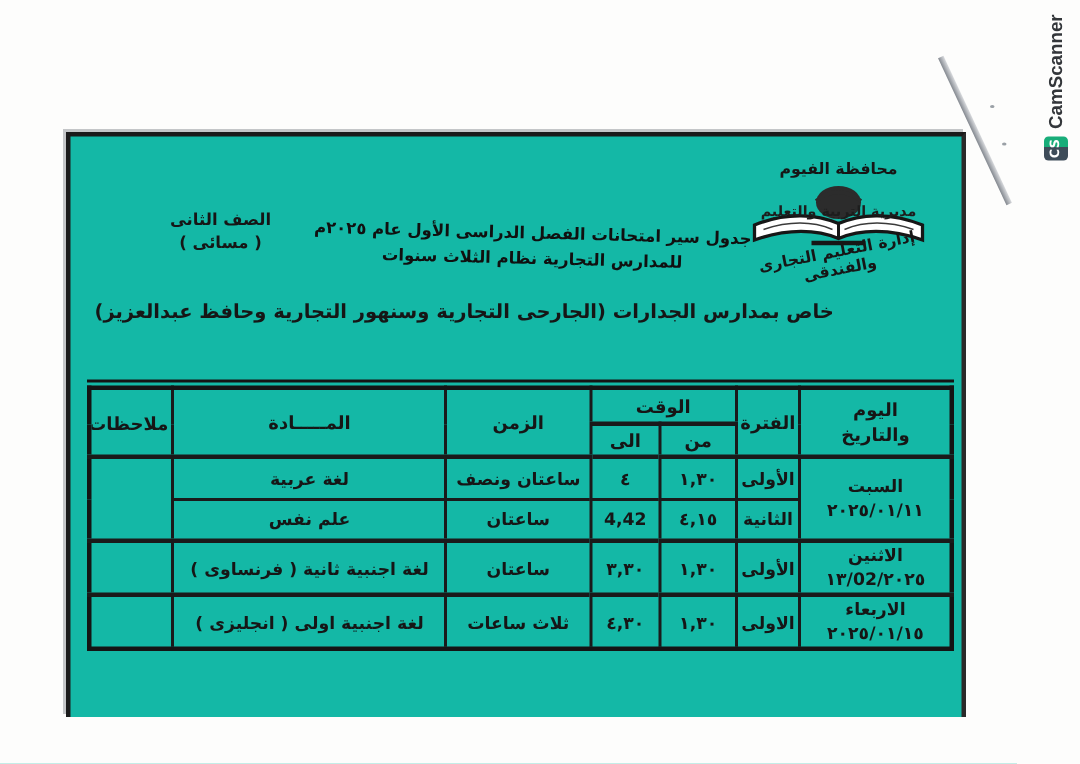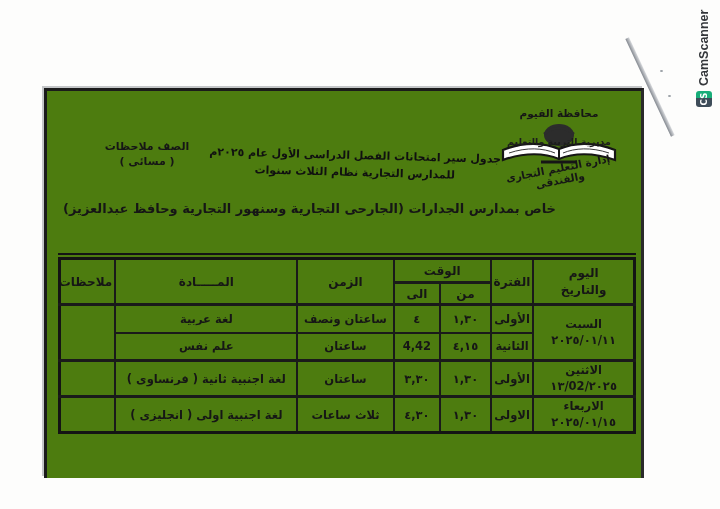--- a/index.html
+++ b/index.html
@@ -18,21 +18,21 @@
                transform:rotate(-90deg); transform-origin:56px 9px; }
   .cs-badge { width:16px; height:16px; border-radius:3px; flex:0 0 16px;
               background:linear-gradient(to right,#3e4c59 58%,#18ad79 58%);
               color:#fff; font-size:8.5px; font-weight:bold; display:flex;
               align-items:center; justify-content:center; letter-spacing:0.3px; }
   .cs-text { font-family:"Liberation Sans", sans-serif; font-weight:bold; font-size:12.5px; color:#33363a; }
 
   
   .sheet { position:absolute; left:44px; top:88px; width:600px; height:390px;
            border-top:3px solid #1b1b1b; border-left:3px solid #1b1b1b; border-right:3px solid #2a2a2a;
-           box-shadow:-2px -2px 0 0 #c4c6c8; background:#4d7c0f; }
+           box-shadow:-2px -2px 0 0 #c4c6c8; background:#14b8a6; }
 
   
   .logo-block { position:absolute; right:4px; top:16px; width:156px; text-align:center; direction:rtl; }
   .logo-gov { font-size:10.5px; font-weight:bold; }
   .emblem { position:relative; height:46px; margin-top:1px; }
   .emblem svg { position:absolute; left:50%; top:0; transform:translateX(-50%); }
   .logo-dir { position:absolute; left:0; right:0; top:16px; font-size:9.5px; font-weight:bold; z-index:2; color:#1d1d1d; }
   .logo-admin { font-size:10.5px; font-weight:bold; transform:rotate(-11deg); margin-top:-4px; }
 
   .class-block { position:absolute; left:44px; top:48px; width:112px; text-align:center;
@@ -92,21 +92,21 @@
           <path d="M64,29 L64,39" stroke="#161616" stroke-width="2"></path>
           <path d="M14,33 C32,27 48,28 60,33" fill="none" stroke="#3a3a3a" stroke-width="1"></path>
           <path d="M68,33 C80,28 96,27 114,33" fill="none" stroke="#3a3a3a" stroke-width="1"></path>
           <path d="M46,42 L82,42" stroke="#161616" stroke-width="3"></path>
         </svg>
       </div>
       <div class="logo-admin">إدارة التعليم التجارى والفندقى</div>
     </div>
 
     <div class="class-block">
-      <div>الصف ملاحظات</div>
+      <div>الصف الثانى</div>
       <div>( مسائى )</div>
     </div>
 
     <div class="title-block">
       <div>جدول سير امتحانات الفصل الدراسى الأول عام ٢٠٢٥م</div>
       <div>للمدارس التجارية نظام الثلاث سنوات</div>
     </div>
 
     <div class="subtitle">خاص بمدارس الجدارات (الجارحى التجارية وسنهور التجارية وحافظ عبدالعزيز)</div>
 

